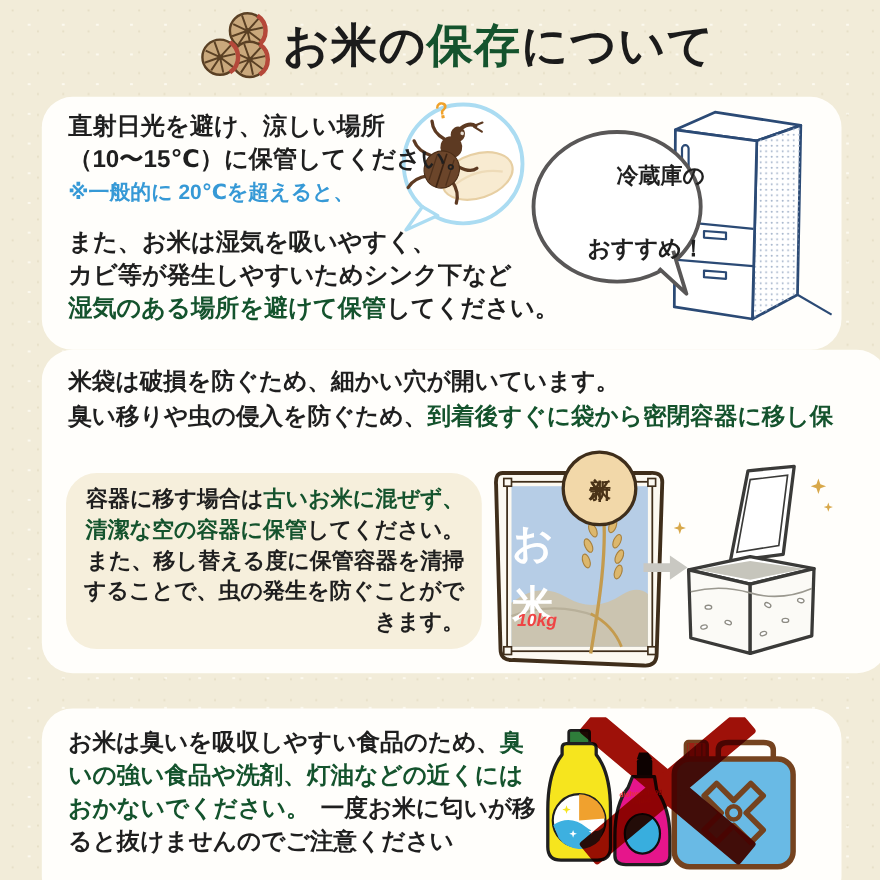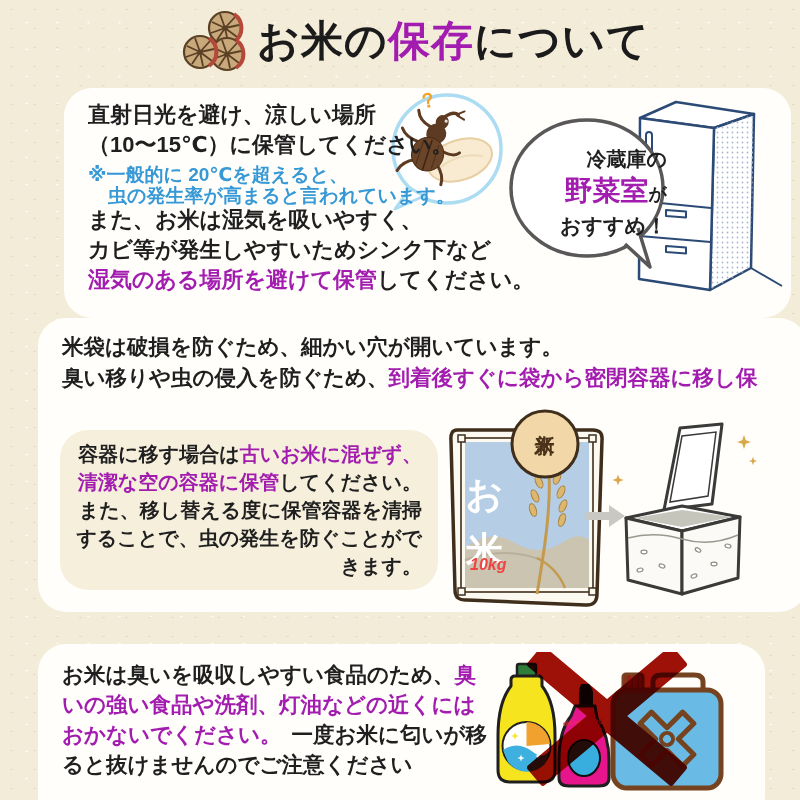--- a/index.html
+++ b/index.html
@@ -7,28 +7,28 @@
     width:800px;height:800px;position:relative;overflow:hidden;
     font-family:"Liberation Sans","DejaVu Sans",sans-serif;
     background-color:#f2ecd9;
     background-image:
       radial-gradient(rgba(215,205,175,.45) 1px, transparent 1.3px),
       radial-gradient(rgba(255,253,245,.8) 1px, transparent 1.3px);
     background-size:23px 19px,31px 27px;
     background-position:0 0,11px 9px;
   }
   .card{position:absolute;left:38px;width:727px;background:#fffefb;border-radius:28px;}
-  #card1{top:88px;height:230px;margin-left:26px;}
+  #card1{top:88px;height:230px;}
   #card2{top:318px;height:294px;padding-left:42px;}
   #card3{top:644px;height:180px;}
   .t{position:absolute;left:24px;white-space:nowrap;font-weight:700;color:#1f1f1f;z-index:5;}
   .c1{font-size:22px;}
   .c2{font-size:21.5px;}
   .c3{font-size:21.5px;}
-  .red{color:#a21caf;}
+  .red{color:#14532d;}
   .blue{color:#3699d6;font-size:19px;}
   .gap{margin-left:10px;text-align:center;}
   
   #header{position:absolute;top:0;left:0;width:800px;height:88px;}
   #bales{position:absolute;left:179px;top:8px;width:76px;height:68px;}
   #title{position:absolute;left:257px;top:13px;font-size:42px;font-weight:700;color:#1b1b1b;letter-spacing:1px;white-space:nowrap;}
   
   #bugBubble{position:absolute;left:324px;top:2px;width:118px;height:124px;z-index:1;}
   #speechBubble{position:absolute;left:443px;top:28px;width:175px;height:154px;z-index:2;}
   #speechBubble .bt{position:absolute;left:0;width:160px;text-align:right;white-space:nowrap;font-weight:700;color:#1f1f1f;}
@@ -72,21 +72,20 @@
   </svg>
   <div id="title">
     <span>お米の</span><span class="red">保存</span><span>について</span>
   </div>
 </div>
 
 <div id="card1" class="card">
   <div class="t c1" style="top:12px">直射日光を避け、涼しい場所</div>
   <div class="t c1" style="top:42px">（10〜15℃）に保管してください。</div>
   <div class="t blue" style="top:74px">※一般的に 20℃を超えると、</div>
-  <div class="t blue" style="top:95px;left:44px">虫の発生率が高まると言われています。</div>
   <div class="t c1" style="top:117px">また、お米は湿気を吸いやすく、</div>
   <div class="t c1" style="top:147px">カビ等が発生しやすいためシンク下など</div>
   <div class="t c1" style="top:177px">
     <span class="red">湿気のある場所を避けて保管</span><span>してください。</span>
   </div>
 
   <svg id="bugBubble" viewBox="0 0 118 124">
     <circle cx="59" cy="59" r="54" fill="#ffffff" stroke="#abdcf2" stroke-width="3.5"></circle>
     <path d="M22,98 L7,119 L36,106 Z" fill="#ffffff" stroke="#abdcf2" stroke-width="3" stroke-linejoin="round"></path>
     <ellipse cx="72" cy="70" rx="33" ry="20" transform="rotate(-18 72 70)" fill="#f8ebd1" stroke="#e7cfa3" stroke-width="2"></ellipse>
@@ -104,23 +103,20 @@
     </g>
     <text x="30" y="18" font-size="20" font-weight="bold" fill="#f0a22b" transform="rotate(-12 36 12)">？</text>
   </svg>
 
   <div id="speechBubble">
     <svg viewBox="0 0 175 154" style="position:absolute;left:0;top:0;width:175px;height:154px">
       <ellipse cx="80" cy="72" rx="76" ry="68" fill="#ffffff" stroke="#595757" stroke-width="3.5"></ellipse>
       <path d="M118,128 L143,151 L131,112" fill="#ffffff" stroke="#595757" stroke-width="3.5" stroke-linejoin="round"></path>
     </svg>
     <div id="bb1" class="bt">冷蔵庫の</div>
-    <div id="bb2" class="bt">
-      <span class="red">野菜室</span><span class="small">が</span>
-    </div>
     <div id="bb3" class="bt">おすすめ！</div>
   </div>
 
   <svg id="fridge" viewBox="0 0 152 200">
     <defs>
       <pattern id="fdots" width="5" height="5" patternUnits="userSpaceOnUse">
         <circle cx="1.5" cy="1.5" r="0.9" fill="#a7b6cc"></circle>
       </pattern>
     </defs>
     <path d="M115,172 L146,190" stroke="#2b4a75" stroke-width="2"></path>

